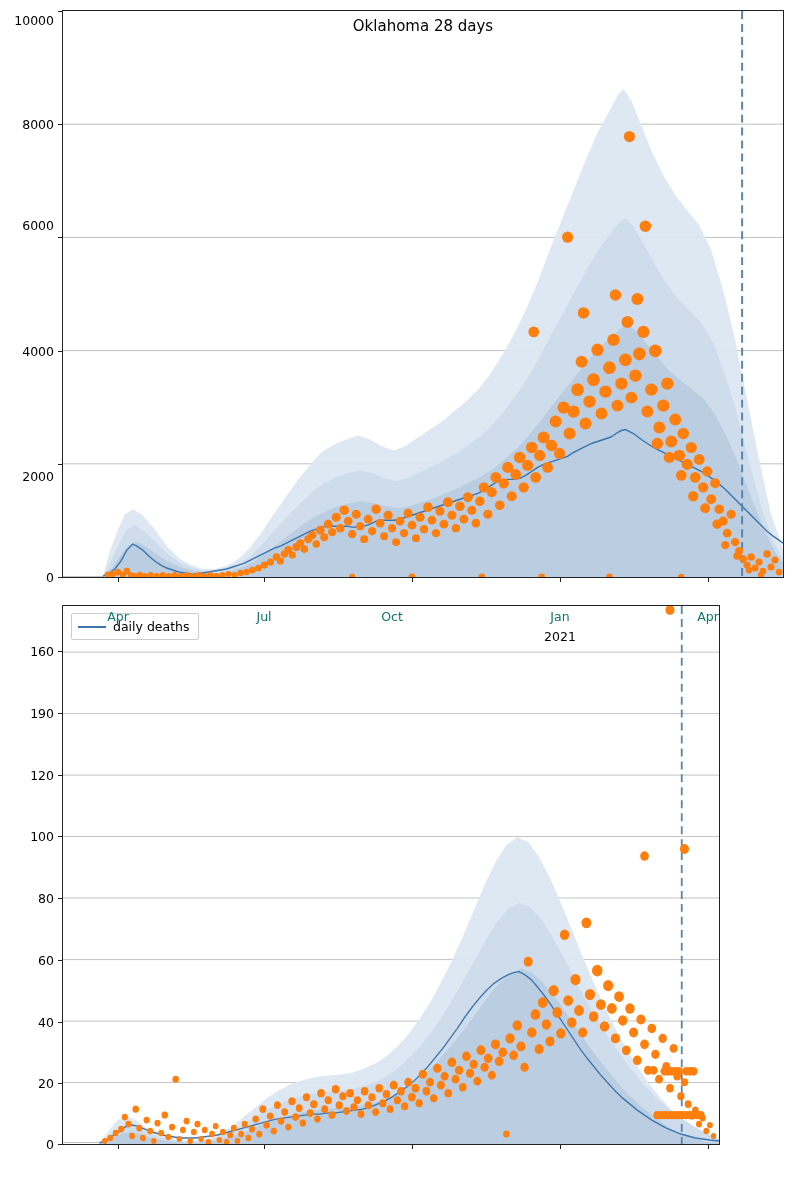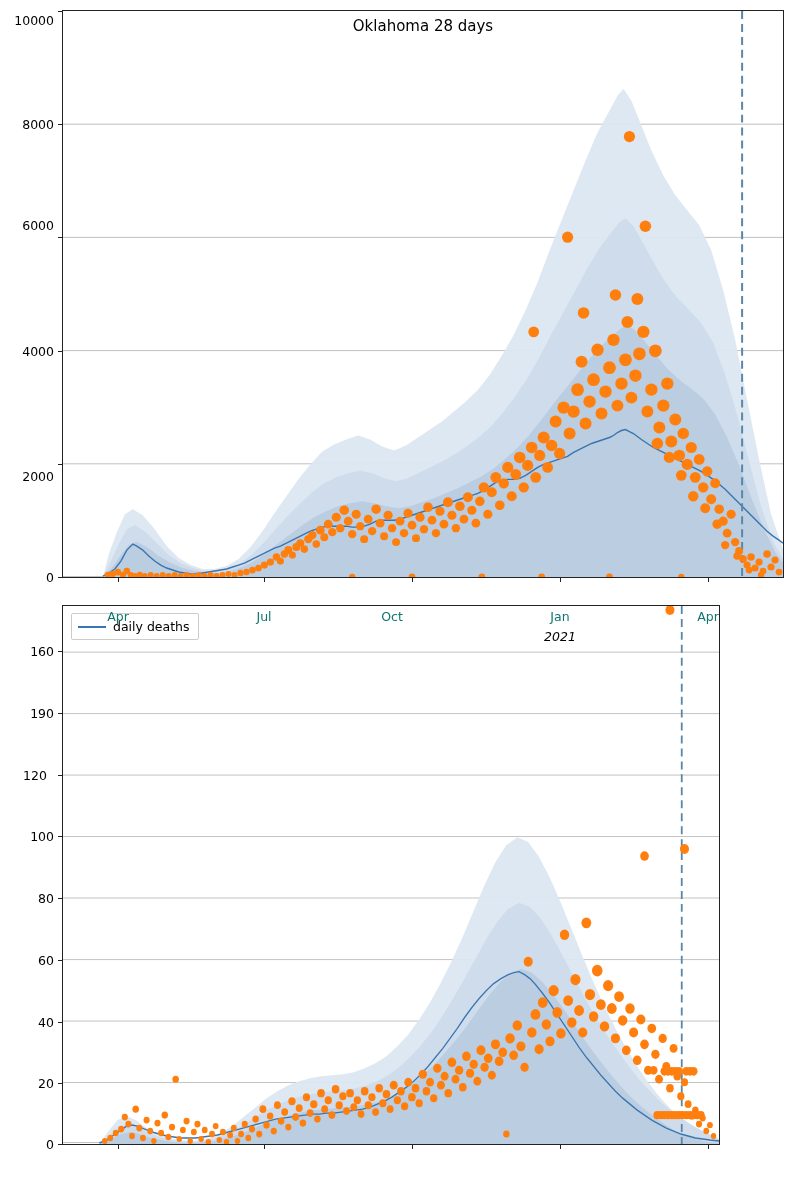--- a/index.html
+++ b/index.html
@@ -579,32 +579,32 @@
     <div class="ytick-mark" style="left:-4px; top:170px;"></div>
     <div class="ytick-mark" style="left:-4px; top:108px;"></div>
     <div class="ytick-mark" style="left:-4px; top:46px;"></div>
 
     <div class="ytick-label" style="top:539px; left:-46px; width:38px;">0</div>
     <div class="ytick-label" style="top:478px; left:-46px; width:38px;">20</div>
     <div class="ytick-label" style="top:417px; left:-46px; width:38px;">40</div>
     <div class="ytick-label" style="top:355px; left:-46px; width:38px;">60</div>
     <div class="ytick-label" style="top:293px; left:-46px; width:38px;">80</div>
     <div class="ytick-label" style="top:231px; left:-46px; width:38px;">100</div>
-    <div class="ytick-label" style="top:170px; left:-46px; width:38px;text-align:center;">120</div>
+    <div class="ytick-label" style="top:170px; left:-46px; width:38px;">120</div>
     <div class="ytick-label" style="top:108px; left:-46px; width:38px;">190</div>
     <div class="ytick-label" style="top:46px; left:-46px; width:38px;">160</div>
 
     <div class="xtick-mark" style="left:56px; top:540px;"></div>
     <div class="xtick-mark" style="left:202px; top:540px;"></div>
     <div class="xtick-mark" style="left:350px; top:540px;"></div>
     <div class="xtick-mark" style="left:498px; top:540px;"></div>
     <div class="xtick-mark" style="left:646px; top:540px;"></div>
 
     <div class="xtick-label" style="left:56px;">Apr</div>
     <div class="xtick-label" style="left:202px;">Jul</div>
     <div class="xtick-label" style="left:330px;">Oct</div>
     <div class="xtick-label" style="left:498px;">Jan</div>
     <div class="xtick-label" style="left:646px;">Apr</div>
 
-    <div class="xaxis-sublabel" style="left:498px; top:24px;font-style:italic;">2021</div>
+    <div class="xaxis-sublabel" style="left:498px; top:24px;">2021</div>
   </div>
 
 </div>
 
 </body></html>

